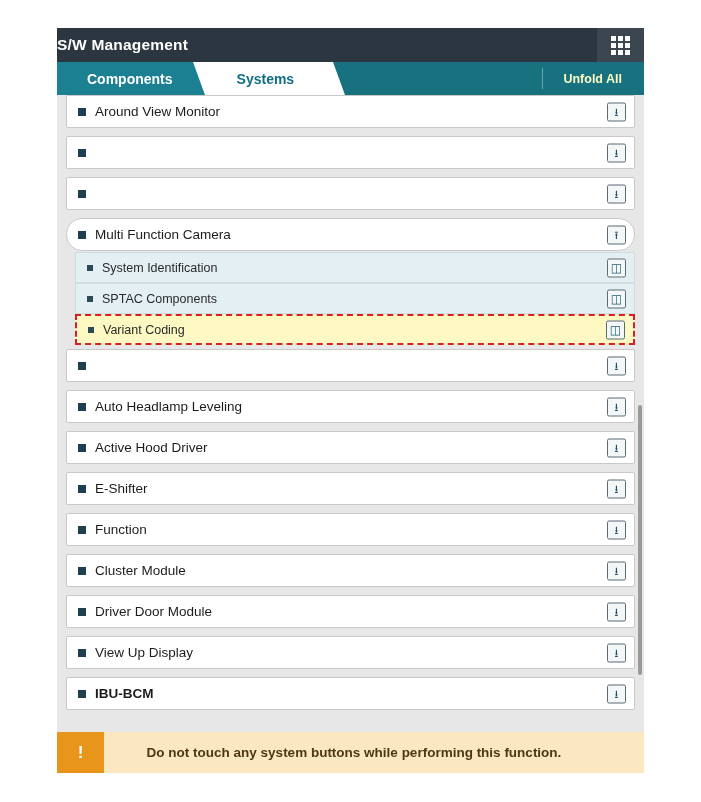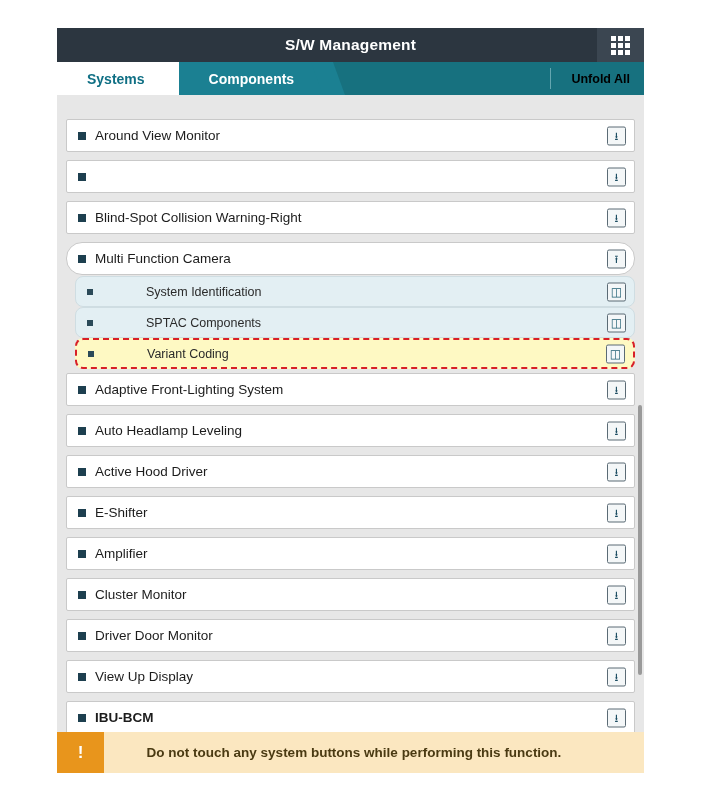--- a/index.html
+++ b/index.html
@@ -16,21 +16,20 @@
     background: #ffffff;
     overflow: hidden;
   }
   
   .titlebar {
     position: relative;
     height: 34px;
     background: #2c3640;
     display: flex;
     align-items: center;
-    justify-content: center;
   }
   .titlebar .title {
     color: #ffffff;
     font-size: 15.5px;
     font-weight: bold;
     letter-spacing: .2px;
   }
   .grid-btn {
     position: absolute;
     right: 0; top: 0;
@@ -82,32 +81,32 @@
     position: absolute;
     left: -8px; top: 0;
     width: 18px; height: 100%;
     transform: skewX(20deg);
     background: #ffffff;
   }
   .tabspacer { flex: 1; }
   .unfold {
     display: flex; align-items: center;
     padding: 0 14px 0 20px;
-    color: #000000;
+    color: #fef9c3;
     font-size: 12.5px;
     font-weight: bold;
     border-left: 1px solid #64a6b0;
-    margin: 6px 0;
+    margin: 6px 8px;
   }
   
   .listwrap {
     position: relative;
     height: calc(745px - 34px - 33px - 41px);
     background: #e7e7e7;
-    padding: 24px 9px 0 9px;
+    padding: 0 9px 0 9px;
     overflow: hidden;
   }
   .row {
     position: relative;
     height: 33px;
     background: #ffffff;
     border: 1px solid #c9c9c9;
     border-radius: 2px;
     margin-bottom: 8px;
     display: flex;
@@ -125,22 +124,21 @@
     color: #1c1c1c;
   }
   .row.bold .label { font-weight: bold; }
   
   .row.child {
     height: 31px;
     background: #e3eff3;
     border: 1px solid #cfdde2;
     margin: -4px 0 4px 9px;
     width: calc(100% - 9px);
-    border-radius: 8px;
-    gap: 44px;
+    border-radius: 0;
   }
   .row.child .bullet { width: 6px; height: 6px; background: #2b4a58; }
   .row.child .label { font-size: 12.5px; color: #2a2a2a; }
   .row.child.selected {
     border: 2px dashed #d81f27;
     background: #fef9c3;
   }
   
   .row.parent { margin-bottom: 5px; border-radius: 16px; }
   
@@ -207,29 +205,29 @@
           <i></i>
           <i></i>
           <i></i>
           <i></i>
           <i></i>
       </span>
     </div>
   </div>
 
   <div class="tabbar">
+    <div class="tab inactive">
+      <span>Components</span>
+      <span class="skew-r"></span>
+    </div>
     <div class="tab active">
       <span class="skew-l"></span>
       <span>Systems</span>
       <span class="skew-r"></span>
     </div>
-    <div class="tab inactive">
-      <span>Components</span>
-      <span class="skew-r"></span>
-    </div>
     <div class="tabspacer"></div>
     <div class="unfold">
       <span>Unfold All</span>
     </div>
   </div>
 
   <div class="listwrap">
 
     <div class="row">
       <span class="bullet"></span>
@@ -237,21 +235,20 @@
       <span class="act">⭳</span>
     </div>
 
     <div class="row">
       <span class="bullet"></span>
       <span class="act">⭳</span>
     </div>
 
     <div class="row">
       <span class="bullet"></span>
-      <span class="label">Blind-Spot Collision Warning-Right</span>
       <span class="act">⭳</span>
     </div>
 
     <div class="row parent">
       <span class="bullet"></span>
       <span class="label">Multi Function Camera</span>
       <span class="act">⭱</span>
     </div>
 
     <div class="row child">
@@ -267,21 +264,20 @@
     </div>
 
     <div class="row child selected">
       <span class="bullet"></span>
       <span class="label">Variant Coding</span>
       <span class="act doc">◫</span>
     </div>
 
     <div class="row">
       <span class="bullet"></span>
-      <span class="label">Adaptive Front-Lighting System</span>
       <span class="act">⭳</span>
     </div>
 
     <div class="row">
       <span class="bullet"></span>
       <span class="label">Auto Headlamp Leveling</span>
       <span class="act">⭳</span>
     </div>
 
     <div class="row">
@@ -291,33 +287,33 @@
     </div>
 
     <div class="row">
       <span class="bullet"></span>
       <span class="label">E-Shifter</span>
       <span class="act">⭳</span>
     </div>
 
     <div class="row">
       <span class="bullet"></span>
-      <span class="label">Amplifier</span>
-      <span class="act">⭳</span>
-    </div>
-
-    <div class="row">
-      <span class="bullet"></span>
-      <span class="label">Cluster Monitor</span>
-      <span class="act">⭳</span>
-    </div>
-
-    <div class="row">
-      <span class="bullet"></span>
-      <span class="label">Driver Door Monitor</span>
+      <span class="label">Function</span>
+      <span class="act">⭳</span>
+    </div>
+
+    <div class="row">
+      <span class="bullet"></span>
+      <span class="label">Cluster Module</span>
+      <span class="act">⭳</span>
+    </div>
+
+    <div class="row">
+      <span class="bullet"></span>
+      <span class="label">Driver Door Module</span>
       <span class="act">⭳</span>
     </div>
 
     <div class="row">
       <span class="bullet"></span>
       <span class="label">View Up Display</span>
       <span class="act">⭳</span>
     </div>
 
     <div class="row bold">

